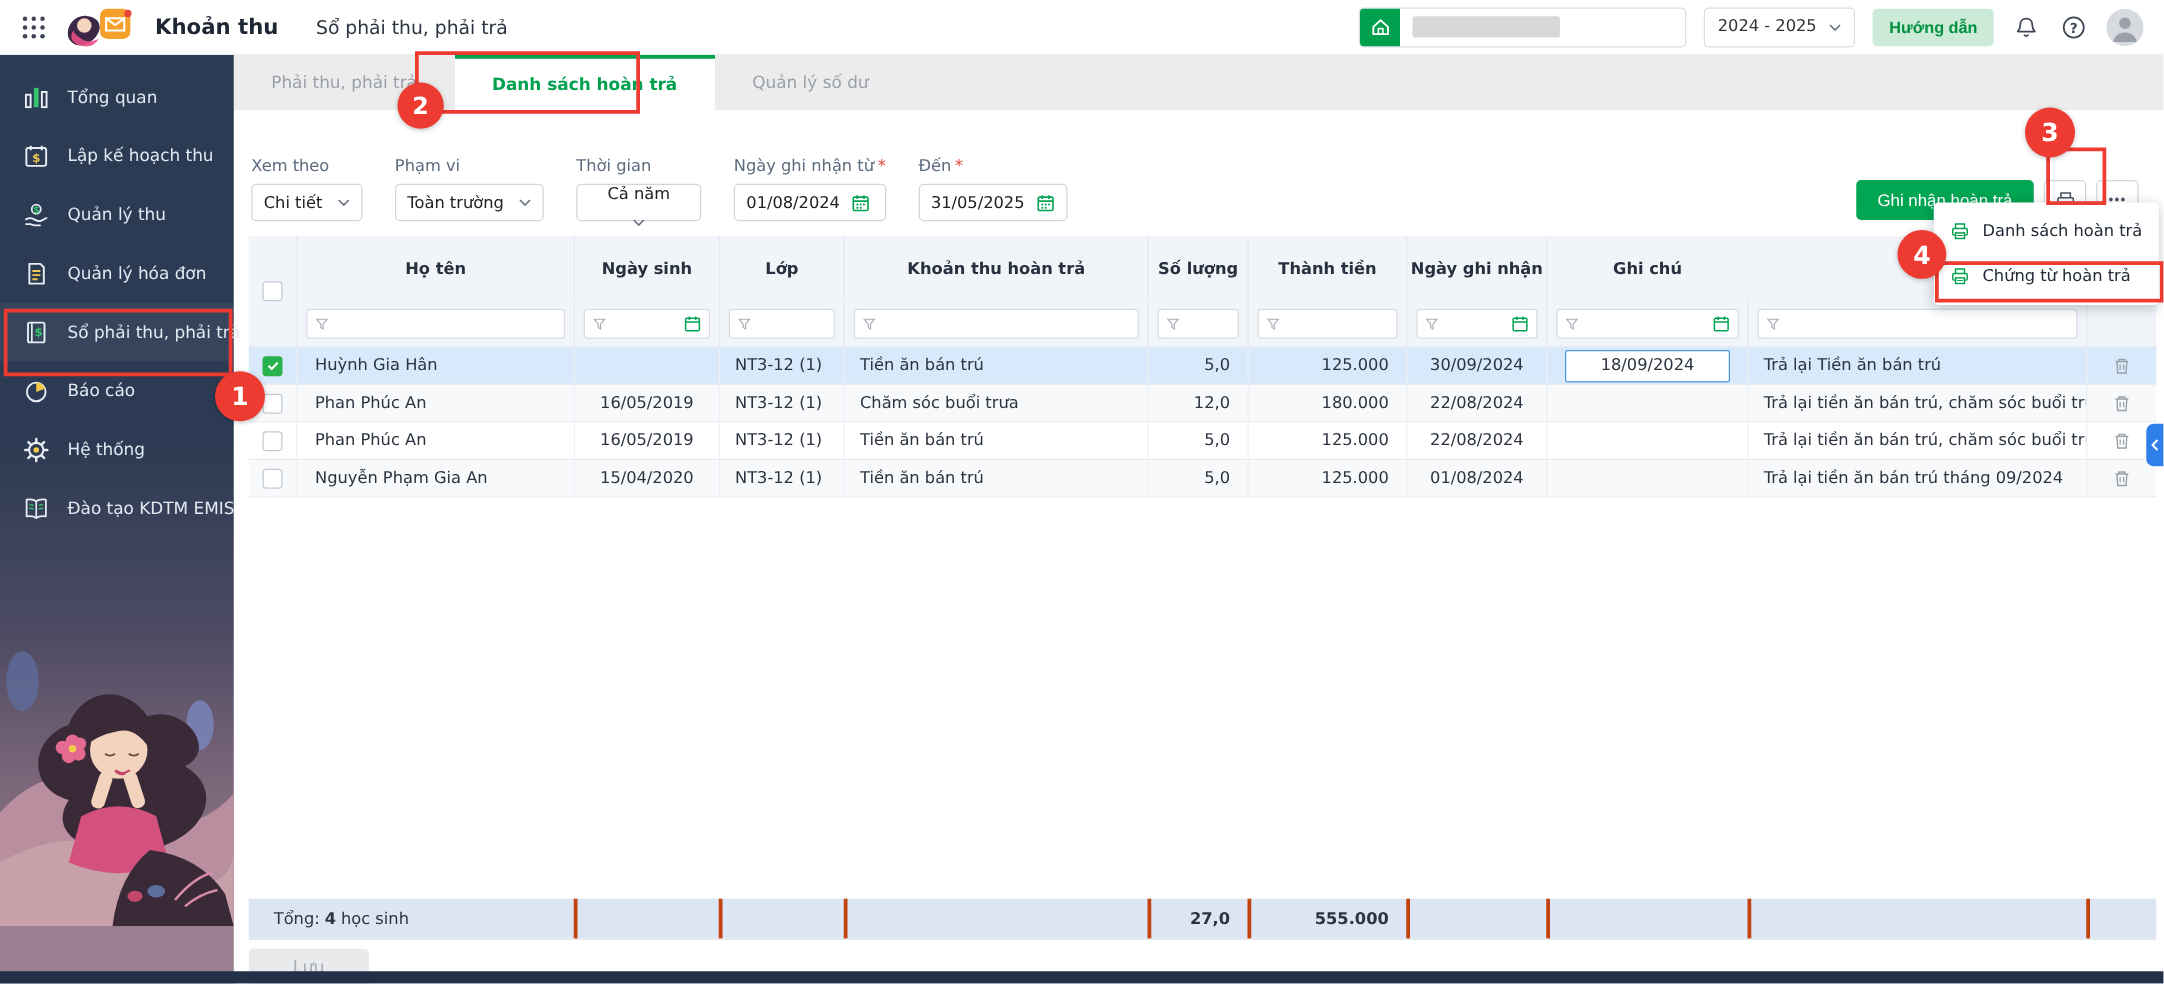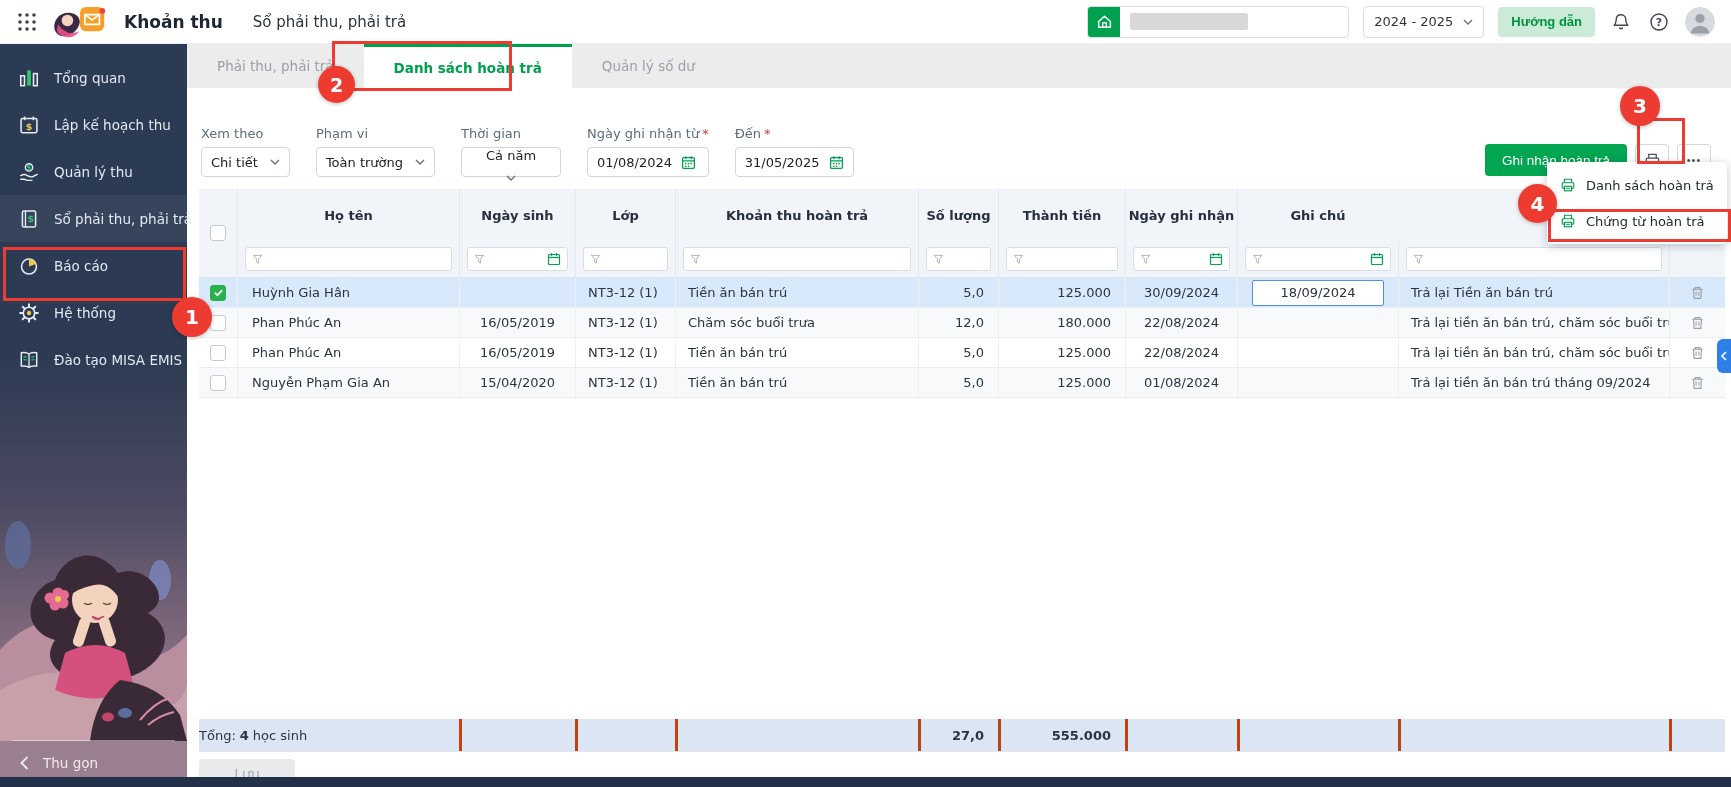--- a/index.html
+++ b/index.html
@@ -82,21 +82,21 @@
   .tc.name { padding-left:14px; }
   .refund-input { width:132px; height:26px; border:1px solid #4D94E0; border-radius:2px; text-align:center; font-size:13px; color:#2B3440; font-family:inherit; background:#fff; outline:none; }
   .trash { width:22px; height:22px; display:flex; align-items:center; justify-content:center; cursor:pointer; color:#9AA0A8; background:none; border:none; padding:0; }
   .trash svg { width:15px; height:16px; }
 
   .spacer { flex:1; background:#fff; }
 
   .summary { height:32px; background:#DCE5F4; flex:0 0 auto; font-size:13px; color:#2B3440; }
   .sc { display:flex; align-items:center; border-left:3px solid #c2410c; }
   .sc:first-child { border-left:none; }
-  .sc.lbl { grid-column:1 / span 2; border-left:none; gap:4px; }
+  .sc.lbl { grid-column:1 / span 2; padding-left:20px; border-left:none; gap:4px; }
   .sc.right { justify-content:flex-end; padding-right:14px; font-weight:bold; }
   .b { font-weight:bold; }
 
   .footer { height:45px; background:#fff; border-top:1px solid #E6E6E6; flex:0 0 auto; display:flex; align-items:center; justify-content:flex-start; padding-right:14px; }
   .btn-save { width:96px; height:31px; background:#E9EAEB; color:#A6ABB3; border:none; border-radius:4px; font-size:14px; font-family:inherit; }
 
   .bottom-strip { position:absolute; left:0; bottom:0; width:1731px; height:10px; background:#22304A; z-index:45; }
 
   
   .print-menu { position:absolute; left:1547px; top:162px; width:180px; background:#fff; border-radius:4px; box-shadow:0 2px 10px rgba(20,30,50,0.25); z-index:50; padding:5px 0; }
@@ -211,20 +211,31 @@
         <span class="side-ico">
             <svg viewBox="0 0 20 20">
               <circle cx="10" cy="5.8" r="3.3" fill="none" stroke="#E8EDF5" stroke-width="1.3"></circle>
               <text x="10" y="8.3" font-size="7" fill="#35C56F" text-anchor="middle" font-weight="bold">$</text>
               <path d="M2.5 13.2 q3.5 -1.8 5.5 -0.2 l2.5 1.1 q1.6 0.7 3.2 0 l3.8 -1.9" fill="none" stroke="#E8EDF5" stroke-width="1.3" stroke-linecap="round"></path>
               <path d="M2.5 16.6 h3.2 l2.8 1 h4.2" fill="none" stroke="#E8EDF5" stroke-width="1.3" stroke-linecap="round"></path>
             </svg>
           </span>
         <span class="side-label">Quản lý thu</span>
       </div>
+      <div class="side-item">
+        <span class="side-ico">
+            <svg viewBox="0 0 20 20">
+              <path d="M5 2.8 h8 l2.5 2.5 V17.2 H5 Z" fill="none" stroke="#E8EDF5" stroke-width="1.4" stroke-linejoin="round"></path>
+              <line x1="7.2" y1="8" x2="13" y2="8" stroke="#F2C94C" stroke-width="1.4"></line>
+              <line x1="7.2" y1="11" x2="13" y2="11" stroke="#F2C94C" stroke-width="1.4"></line>
+              <line x1="7.2" y1="14" x2="11" y2="14" stroke="#F2C94C" stroke-width="1.4"></line>
+            </svg>
+          </span>
+        <span class="side-label">Quản lý hóa đơn</span>
+      </div>
       <div class="side-item active">
         <span class="side-ico">
             <svg viewBox="0 0 20 20">
               <rect x="4" y="2.8" width="12" height="14.4" rx="1.2" fill="none" stroke="#E8EDF5" stroke-width="1.4"></rect>
               <line x1="6.8" y1="2.8" x2="6.8" y2="17.2" stroke="#E8EDF5" stroke-width="1.2"></line>
               <text x="11.6" y="12.8" font-size="8.5" fill="#35C56F" text-anchor="middle" font-weight="bold">$</text>
             </svg>
           </span>
         <span class="side-label">Sổ phải thu, phải trả</span>
       </div>
@@ -260,21 +271,21 @@
         <span class="side-ico">
             <svg viewBox="0 0 20 20">
               <path d="M10 4.5 C8.5 3.3 6 3 3 3.4 V15.6 C6 15.2 8.5 15.5 10 16.7 C11.5 15.5 14 15.2 17 15.6 V3.4 C14 3 11.5 3.3 10 4.5 Z" fill="none" stroke="#E8EDF5" stroke-width="1.3" stroke-linejoin="round"></path>
               <line x1="10" y1="4.5" x2="10" y2="16.7" stroke="#E8EDF5" stroke-width="1.2"></line>
               <line x1="5" y1="7" x2="8" y2="7.4" stroke="#35C56F" stroke-width="1.1"></line>
               <line x1="5" y1="9.6" x2="8" y2="10" stroke="#35C56F" stroke-width="1.1"></line>
               <line x1="12" y1="7.4" x2="15" y2="7" stroke="#35C56F" stroke-width="1.1"></line>
               <line x1="12" y1="10" x2="15" y2="9.6" stroke="#35C56F" stroke-width="1.1"></line>
             </svg>
           </span>
-        <span class="side-label">Đào tạo MISA EMIS</span>
+        <span class="side-label">Đào tạo KDTM EMIS</span>
       </div>
     </div>
 
     <svg class="side-art" viewBox="0 0 187 256" preserveAspectRatio="none">
       <ellipse cx="18" cy="60" rx="13" ry="24" fill="#5D6D9E" opacity="0.75"></ellipse>
       <ellipse cx="160" cy="95" rx="11" ry="20" fill="#7B86BD" opacity="0.8"></ellipse>
       <ellipse cx="143" cy="140" rx="8" ry="13" fill="#D8A4B9" opacity="0.85"></ellipse>
       <path d="M0 165 Q45 115 95 155 T187 150 V256 H0 Z" fill="#B98FA0"></path>
       <path d="M0 205 Q60 170 120 205 T187 198 V256 H0 Z" fill="#C9A3AC" opacity="0.85"></path>
       <path d="M55 95 C25 105 20 145 55 155 C35 185 80 205 120 195 C168 183 178 145 148 128 C175 115 148 78 118 88 C98 60 65 68 55 95 Z" fill="#3A2937"></path>
@@ -292,29 +303,20 @@
       </g>
       <rect x="76" y="132" width="11" height="30" rx="5" fill="#F3D3BD" transform="rotate(18 81 147)"></rect>
       <rect x="102" y="132" width="11" height="30" rx="5" fill="#F3D3BD" transform="rotate(-18 107 147)"></rect>
       <path d="M65 168 Q95 152 125 168 L135 205 Q95 222 55 205 Z" fill="#D4517E"></path>
       <path d="M120 195 Q160 200 180 230 L187 256 H90 Q95 215 120 195 Z" fill="#3A2937"></path>
       <ellipse cx="125" cy="228" rx="7" ry="5" fill="#5D6D9E"></ellipse>
       <ellipse cx="108" cy="232" rx="6" ry="4.5" fill="#C2476B"></ellipse>
       <path d="M140 235 q15 -18 30 -22 M148 240 q12 -10 26 -13" stroke="#D88AA6" stroke-width="2" fill="none"></path>
     </svg>
 
-    <div class="side-foot">
-      <div class="side-div"></div>
-      <div class="collapse-row">
-        <svg width="9" height="14" viewBox="0 0 9 14">
-            <path d="M7.5 1 L1.5 7 L7.5 13" stroke="#F0E9EE" stroke-width="1.8" fill="none"></path>
-          </svg>
-        <span>Thu gọn</span>
-      </div>
-    </div>
   </div>
 
   <div class="main">
     <div class="tabbar">
       <div class="tab">
           <span>Phải thu, phải trả</span>
         </div>
       <div class="tab active">
           <span>Danh sách hoàn trả</span>
         </div>

